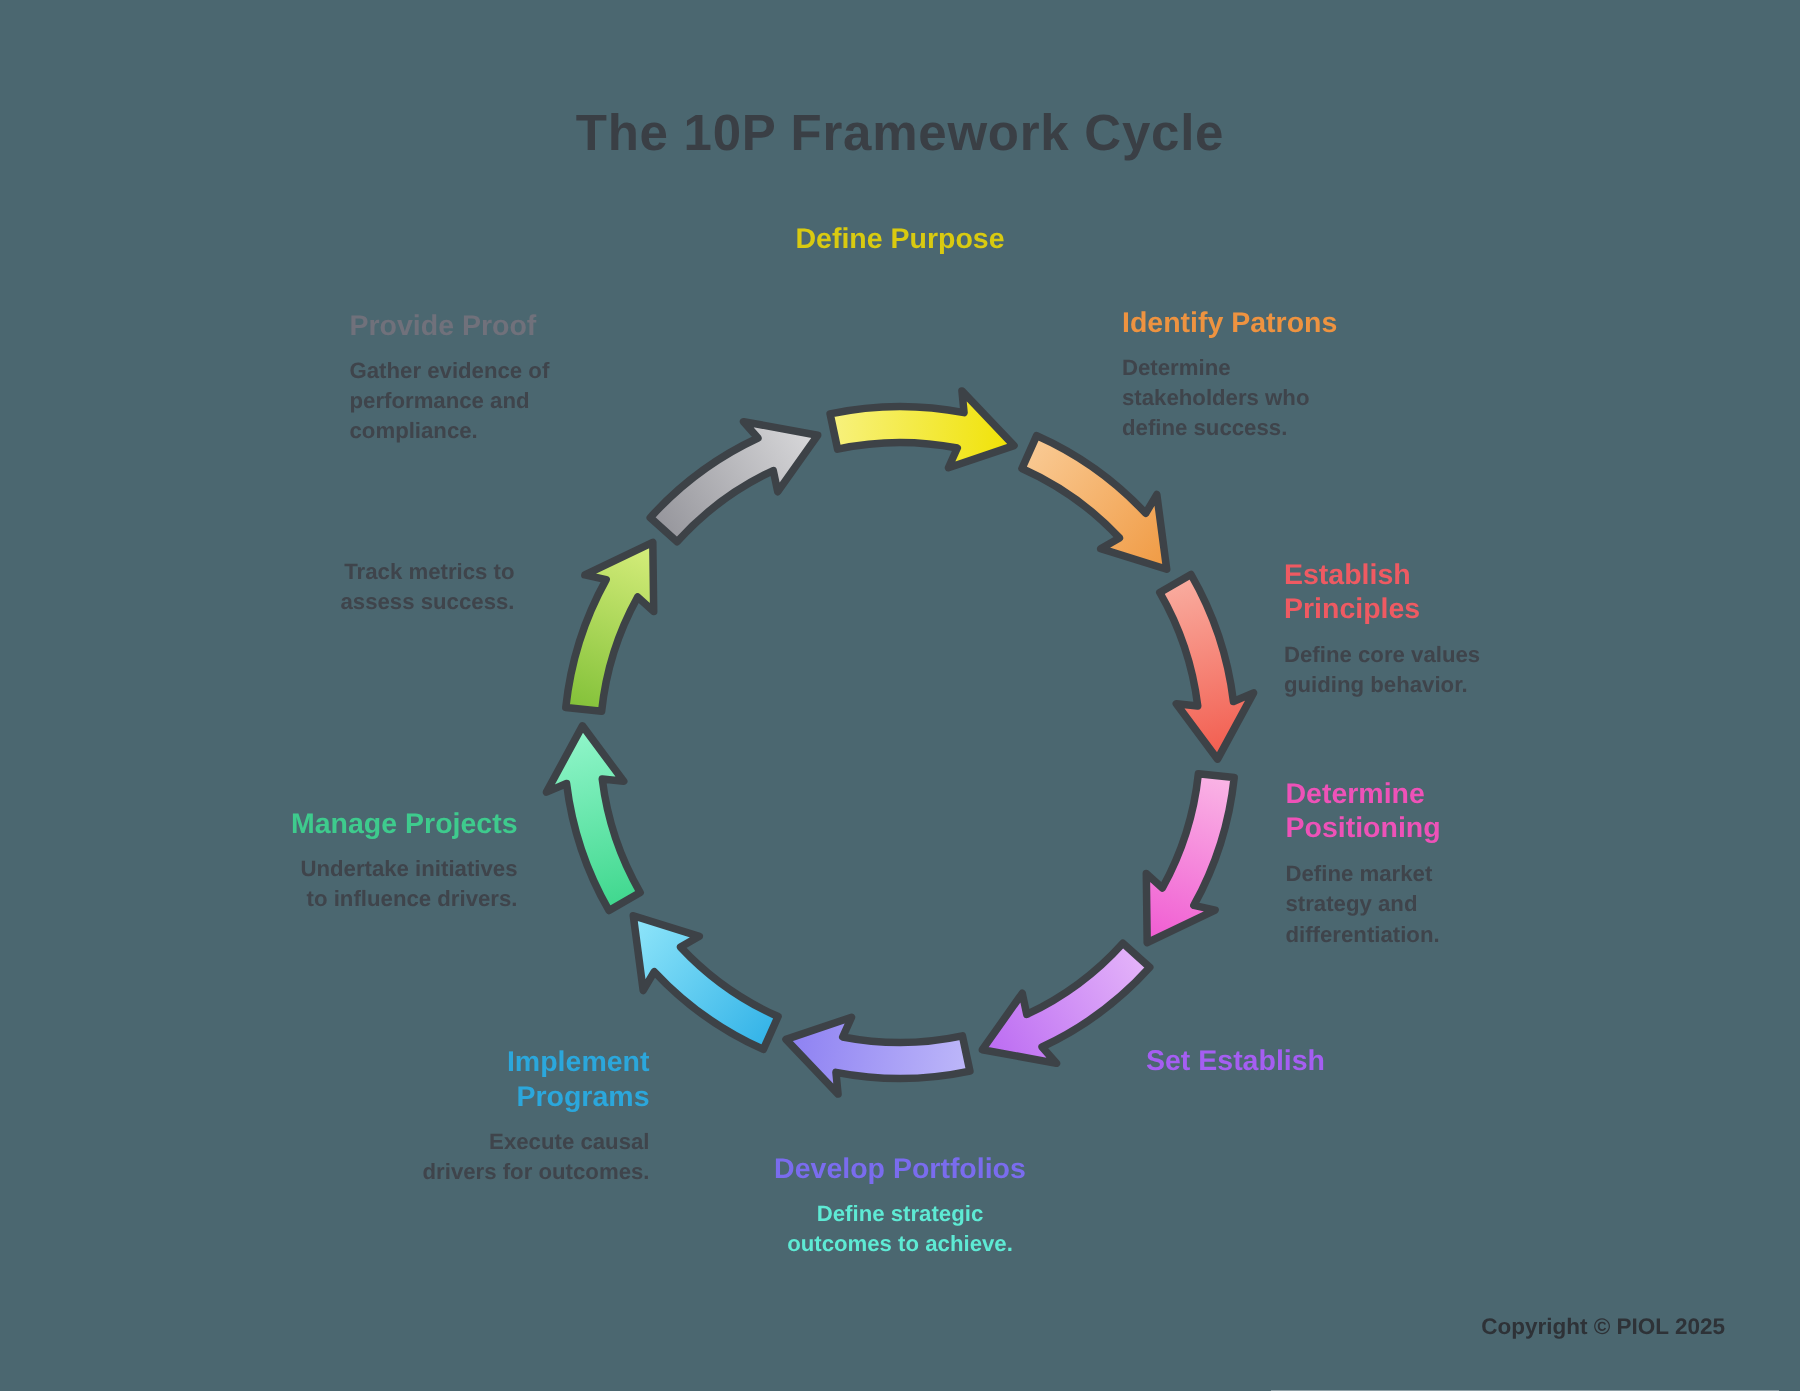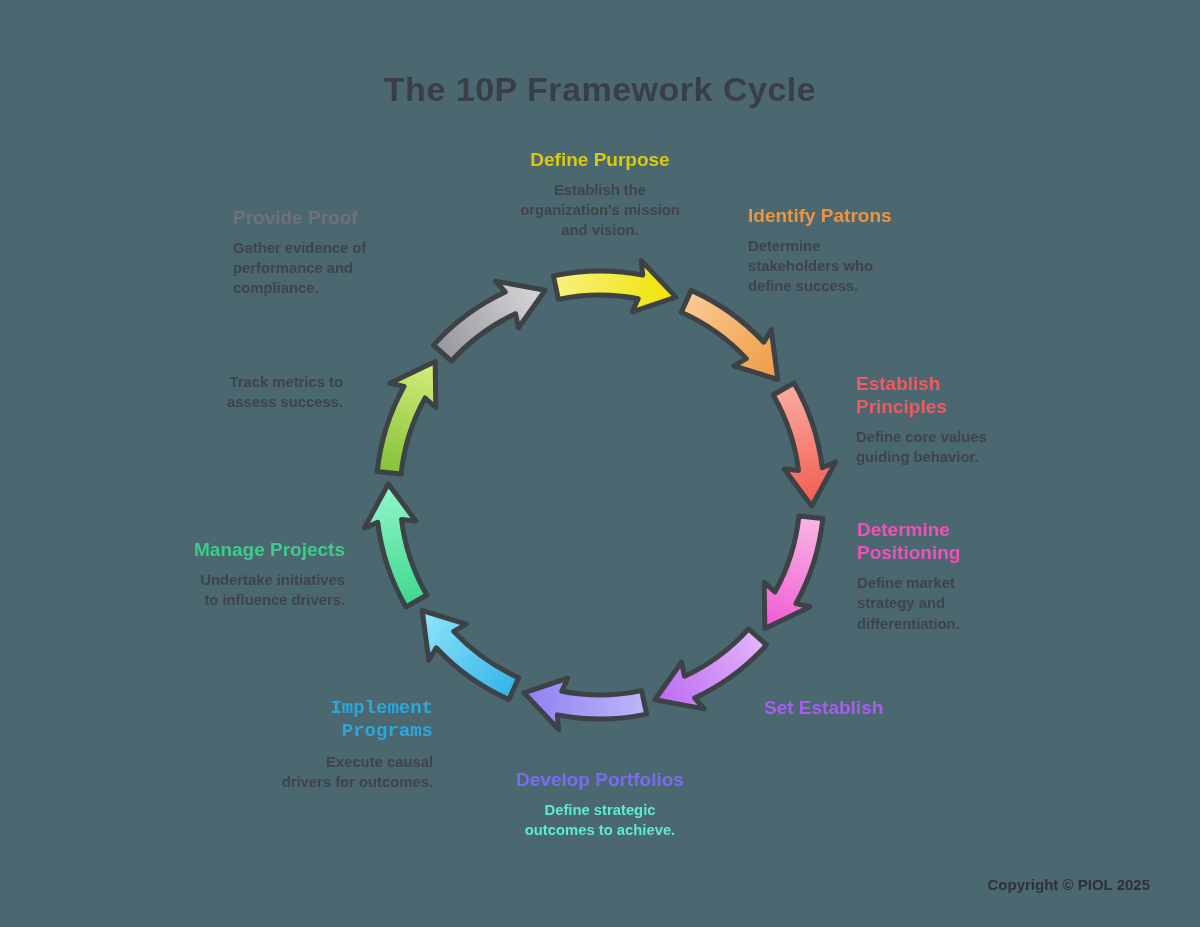--- a/index.html
+++ b/index.html
@@ -104,23 +104,20 @@
       <path d="M 646.6 714.1 A 224 224 0 0 1 557.3 714.9 L 558.7 729.4 L 524.0 692.9 L 567.7 678.2 L 561.8 691.3 A 200 200 0 0 0 641.6 690.6 Z" fill="url(#g5)" stroke="#3D4247" stroke-width="5" stroke-linejoin="round"></path>
       <path d="M 508.9 699.6 A 224 224 0 0 1 436.2 647.8 L 428.8 660.3 L 422.2 610.5 L 466.2 624.2 L 453.7 631.4 A 200 200 0 0 0 518.7 677.7 Z" fill="url(#g6)" stroke="#3D4247" stroke-width="5" stroke-linejoin="round"></path>
       <path d="M 406.0 607.0 A 224 224 0 0 1 377.7 522.3 L 364.3 528.1 L 388.3 483.9 L 415.8 520.9 L 401.5 519.4 A 200 200 0 0 0 426.8 595.0 Z" fill="url(#g7)" stroke="#3D4247" stroke-width="5" stroke-linejoin="round"></path>
       <path d="M 377.2 471.6 A 224 224 0 0 1 404.1 386.4 L 389.9 383.3 L 435.2 361.6 L 435.8 407.7 L 425.1 398.0 A 200 200 0 0 0 401.1 474.1 Z" fill="url(#g8)" stroke="#3D4247" stroke-width="5" stroke-linejoin="round"></path>
       <path d="M 433.5 345.1 A 224 224 0 0 1 505.3 292.0 L 495.7 281.1 L 545.1 290.2 L 518.5 327.8 L 515.5 313.7 A 200 200 0 0 0 451.4 361.2 Z" fill="url(#g9)" stroke="#3D4247" stroke-width="5" stroke-linejoin="round"></path>
     </svg>
   <div class="title" style="color: rgb(58, 63, 69);">The 10P Framework Cycle</div>
   <div id="stages">
   <div class="stage" style="left: 470px; top: 148px; width: 260px; text-align: center;">
     <div class="stage-heading" style="color: rgb(217, 202, 16);">Define Purpose</div>
-    <div class="stage-desc" style="color: rgb(63, 68, 75);">Establish the
-organization's mission
-and vision.</div>
   </div>
 
   <div class="stage" style="left: 748px; top: 204px; width: 185px; text-align: left;">
     <div class="stage-heading" style="color: rgb(238, 147, 64);">Identify Patrons</div>
     <div class="stage-desc" style="color: rgb(63, 68, 75);">Determine
 stakeholders who
 define success.</div>
   </div>
 
   <div class="stage" style="left: 856px; top: 372px; width: 185px; text-align: left;">
@@ -142,21 +139,21 @@
     <div class="stage-heading" style="color: rgb(165, 94, 242);">Set Establish</div>
   </div>
 
   <div class="stage" style="left: 470px; top: 768px; width: 260px; text-align: center;">
     <div class="stage-heading" style="color: rgb(122, 108, 238);">Develop Portfolios</div>
     <div class="stage-desc" style="color: #5eead4;">Define strategic
 outcomes to achieve.</div>
   </div>
 
   <div class="stage" style="left: 223px; top: 697px; width: 210px; text-align: right;">
-    <div class="stage-heading" style="color: rgb(43, 167, 220); font-family: Liberation Mono, monospace;">Implement
+    <div class="stage-heading" style="color: rgb(43, 167, 220);">Implement
 Programs</div>
     <div class="stage-desc" style="color: rgb(63, 68, 75);">Execute causal
 drivers for outcomes.</div>
   </div>
 
   <div class="stage" style="left: 135px; top: 538px; width: 210px; text-align: right;">
     <div class="stage-heading" style="color: rgb(62, 203, 141);">Manage Projects</div>
     <div class="stage-desc" style="color: rgb(63, 68, 75);">Undertake initiatives
 to influence drivers.</div>
   </div>

